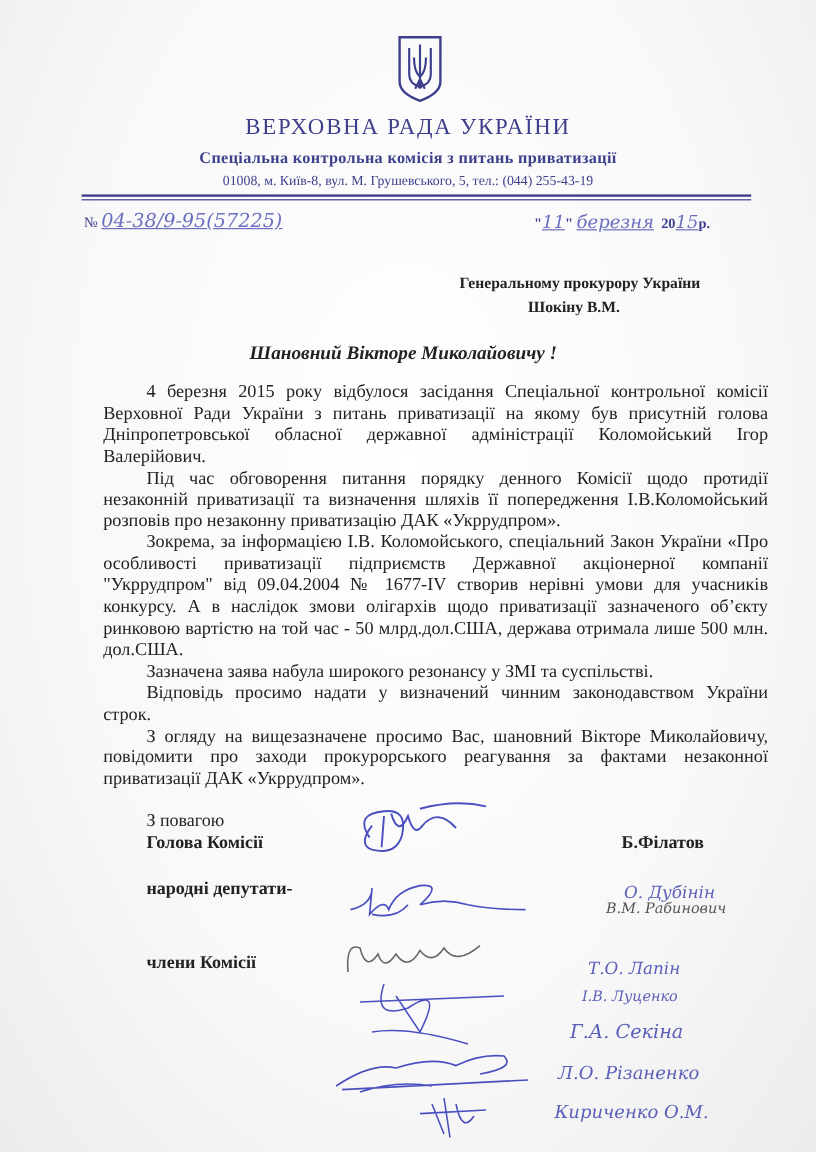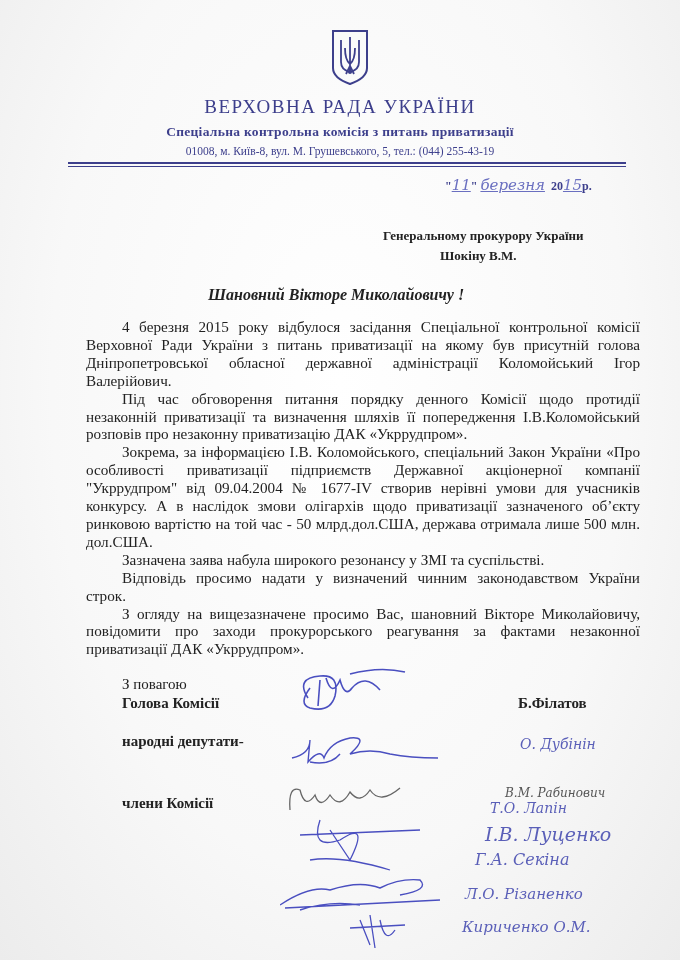--- a/index.html
+++ b/index.html
@@ -65,20 +65,24 @@
     <path d="M20 9 V44 M11 12 V34 Q11 42 20 44 Q29 42 29 34 V12 M15 20 Q15 32 20 36 Q25 32 25 20 M20 38 L16 46 M20 38 L24 46" fill="none" stroke="#3d3f8c" stroke-width="1.8"></path>
     <circle cx="20" cy="44" r="2" fill="#3d3f8c"></circle>
   </svg>
 
   <div class="hdr-title">ВЕРХОВНА РАДА УКРАЇНИ</div>
   <div class="hdr-sub">Спеціальна контрольна комісія з питань приватизації</div>
   <div class="hdr-addr">01008,  м. Київ-8,  вул.  М. Грушевського, 5,  тел.: (044) 255-43-19</div>
   <div class="hdr-line1"></div>
   <div class="hdr-line2"></div>
 
+  <div class="reg-no">
+    <span>№</span>
+    <span class="hand">04-38/9-95(57225)</span>
+  </div>
 
   <div class="reg-date">
     <span>"</span><span class="hand">11</span><span>"</span>
     <span class="hand">березня</span>
     &nbsp;<span>20</span><span class="hand">15</span><span>р.</span>
   </div>
 
   <div class="addressee addr1">Генеральному прокурору України</div>
   <div class="addressee addr2">Шокіну В.М.</div>
 
@@ -106,20 +110,20 @@
     <path d="M2 30 Q20 26 20 12 L18 34 Q30 20 34 30 Q40 14 60 10 Q80 8 60 26 Q80 20 100 26 Q120 30 148 30 M20 34 Q40 38 50 26" fill="none" stroke="#4a4fc0" stroke-width="1.4"></path>
   </svg>
   <svg class="sig" style="left:280px; top:780px;" width="160" height="170" viewBox="0 0 160 170">
     <path d="M10 30 Q8 5 20 10 Q25 30 35 15 Q40 30 50 15 Q60 30 70 12 Q80 25 90 10 Q100 25 120 8" fill="none" stroke="#666" stroke-width="1.3"></path>
     <path d="M40 40 Q30 70 60 60 Q90 40 70 80 L50 50 M20 55 L140 50 M30 80 Q60 75 110 90" fill="none" stroke="#4a4fc0" stroke-width="1.3"></path>
     <path d="M0 125 Q30 105 50 110 Q80 100 100 108 Q120 98 140 100 Q150 110 120 115 M5 128 L160 120 M20 130 Q50 120 80 125" fill="none" stroke="#4a4fc0" stroke-width="1.4"></path>
     <path d="M80 140 L90 165 M90 135 L95 168 M100 140 Q105 165 115 150 M70 148 L125 145" fill="none" stroke="#4a4fc0" stroke-width="1.3"></path>
   </svg>
 
   <div class="handname" style="left:520px; top:736px;">О. Дубінін</div>
-  <div class="handname" style="left:505px; top:786px; font-size:12px; color:#555;">В.М. Рабинович</div>
+  <div class="handname" style="left:505px; top:750px; font-size:12px; color:#555;">В.М. Рабинович</div>
   <div class="handname" style="left:490px; top:800px;">Т.О. Лапін</div>
-  <div class="handname" style="left:485px; top:823px; font-size:19px;">І.В. Луценко</div>
+  <div class="handname" style="left:485px; top:823px; font-size:12px;">І.В. Луценко</div>
   <div class="handname" style="left:475px; top:850px; font-size:16px;">Г.А. Секіна</div>
   <div class="handname" style="left:465px; top:885px; font-size:15px;">Л.О. Різаненко</div>
   <div class="handname" style="left:462px; top:918px; font-size:15px;">Кириченко О.М.</div>
 
 </div>
 
 </body></html>

